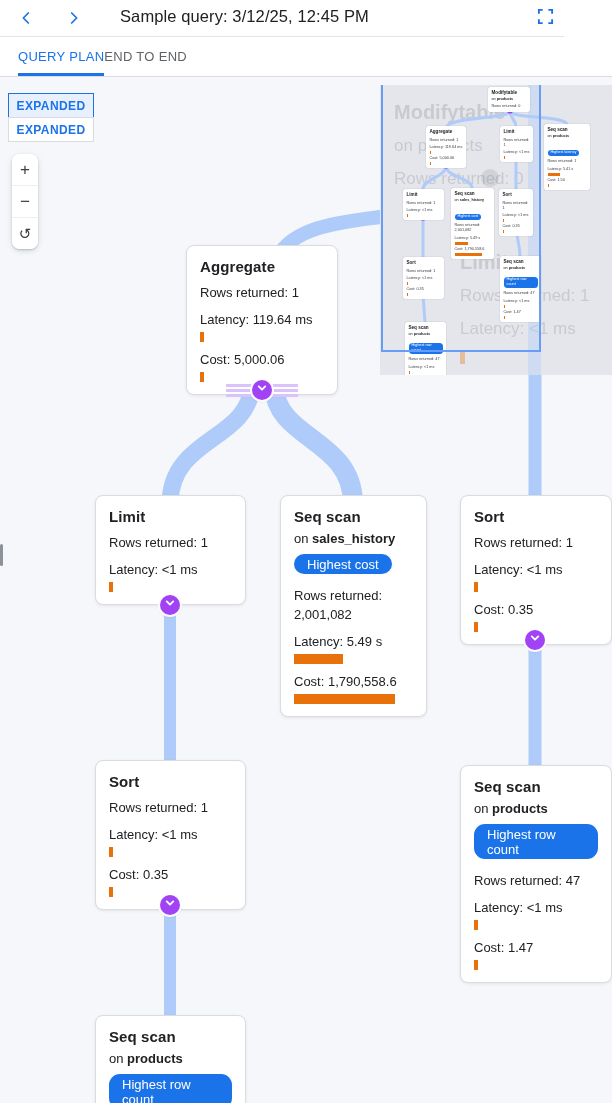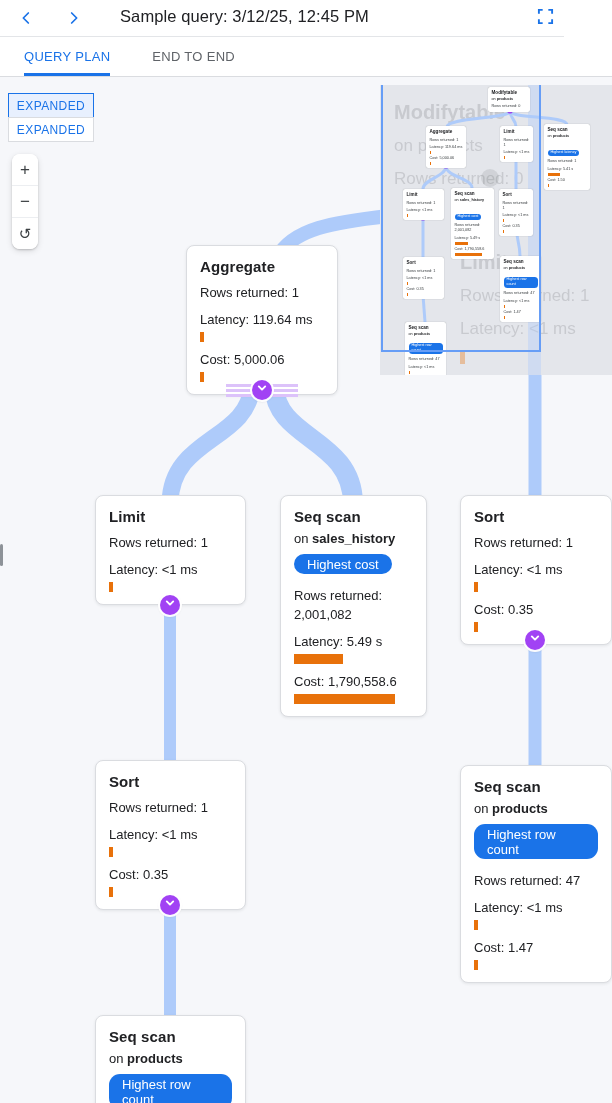--- a/index.html
+++ b/index.html
@@ -9,26 +9,26 @@
   }
   
   .header{position:absolute;top:0;left:0;width:564px;height:36px;background:#fff;
     border-bottom:1px solid #e3e5e8;z-index:10}
   .hbtn{position:absolute;top:6px;width:24px;height:24px;display:flex;align-items:center;justify-content:center;cursor:pointer}
   .hbtn svg{display:block}
   .htitle{position:absolute;left:120px;top:7px;font-size:16.5px;color:#202124;letter-spacing:.1px}
   .fsbtn{position:absolute;right:8px;top:7px;width:22px;height:22px;display:flex;align-items:center;justify-content:center;cursor:pointer}
   
   .tabbar{position:absolute;top:37px;left:0;width:612px;height:40px;background:#fff;
-    border-bottom:1px solid #dadce0;z-index:10;display:flex;align-items:stretch;padding-left:24px;box-sizing:border-box}
+    border-bottom:1px solid #dadce0;z-index:10;display:flex;align-items:stretch;padding-left:18px;box-sizing:border-box}
   .tab{position:relative;display:flex;align-items:center;font-size:13px;font-weight:500;
     letter-spacing:.3px;color:#5f6368;cursor:pointer}
   .tab.active{color:#1a73e8}
   .tab.active .tab-underline{position:absolute;left:0;right:0;bottom:0;height:3px;background:#1a73e8}
-  .tab + .tab{margin-left:42px}
+  .tab + .tab{}
   
   .canvas{position:absolute;top:77px;left:0;width:612px;height:1026px;background:#f6f7fa}
   #edges{position:absolute;top:0;left:0;z-index:1;pointer-events:none}
   #nodes-layer{position:absolute;inset:0;z-index:2}
   #conn-layer{position:absolute;inset:0;z-index:3;pointer-events:none}
   .node{position:absolute;background:#fff;border:1px solid #dadce0;border-radius:8px;
     padding:10px 13px 12px;box-sizing:border-box;box-shadow:0 1px 3px rgba(60,64,67,.10);
     font-size:13px;color:#202124;cursor:pointer}
   .nt{font-size:15px;font-weight:600;letter-spacing:.1px;margin:2px 0 5px}
   .non{margin:0 0 5px;line-height:18px}
@@ -38,21 +38,21 @@
   .nline{margin-top:8px;line-height:19px}
   .nbar{height:10px;background:#e8710a;margin-top:3px}
   .conn{position:absolute;width:20px;height:20px;border-radius:50%;background:#a142f4;
     display:flex;align-items:center;justify-content:center;cursor:pointer;
     box-shadow:0 0 0 2px rgba(255,255,255,.95),0 1px 3px rgba(0,0,0,.25)}
   .stripeband{position:absolute;width:72px;height:13px;
     background:repeating-linear-gradient(to bottom,#dcc2fa 0 3px,rgba(0,0,0,0) 3px 5px)}
   
   .viewtoggle{position:absolute;left:8px;top:93px;width:86px;z-index:20}
   .vbtn{box-sizing:border-box;width:86px;height:25px;display:flex;align-items:center;justify-content:center;
-    font-size:12px;font-weight:400;letter-spacing:.4px;color:#1a73e8;cursor:pointer;background:#fff;border:1px solid #dadce0}
+    font-size:12px;font-weight:700;letter-spacing:.4px;color:#1a73e8;cursor:pointer;background:#fff;border:1px solid #dadce0}
   .vbtn.sel{background:#e8f0fe;border:1px solid #1a73e8}
   .zoompanel{position:absolute;left:12px;top:154px;width:26px;z-index:20;background:#fff;border-radius:8px;
     box-shadow:0 1px 2px rgba(0,0,0,.18),0 2px 6px rgba(0,0,0,.12);overflow:hidden}
   .zbtn{width:26px;height:31px;display:flex;align-items:center;justify-content:center;
     font-size:17px;color:#3c4043;cursor:pointer;background:#fff}
   .zbtn + .zbtn{border-top:1px solid #eceef1}
   .zbtn.reset{font-size:15px}
   
   .minimap{position:absolute;left:380px;top:85px;width:232px;height:290px;z-index:6;
     background:#e4e6eb;overflow:hidden;cursor:pointer}

